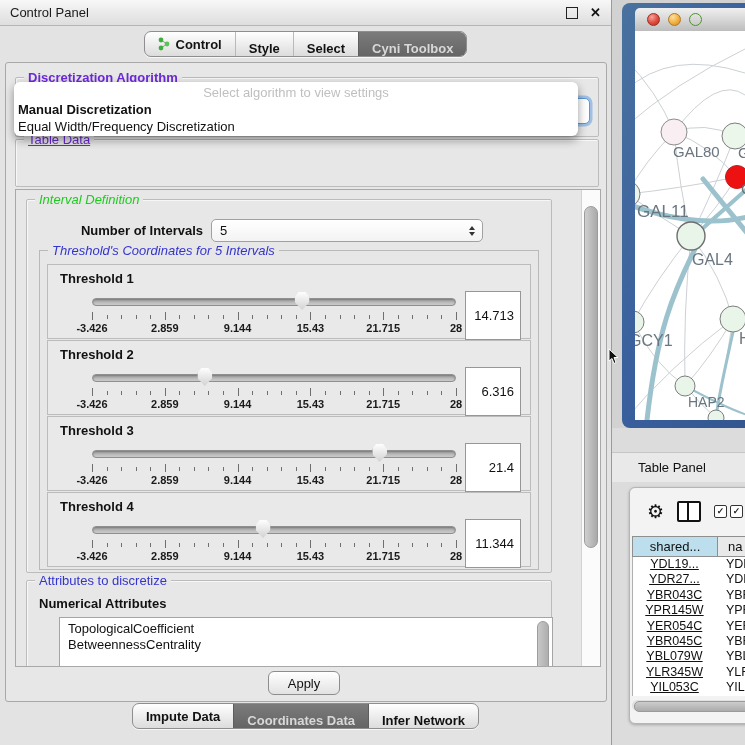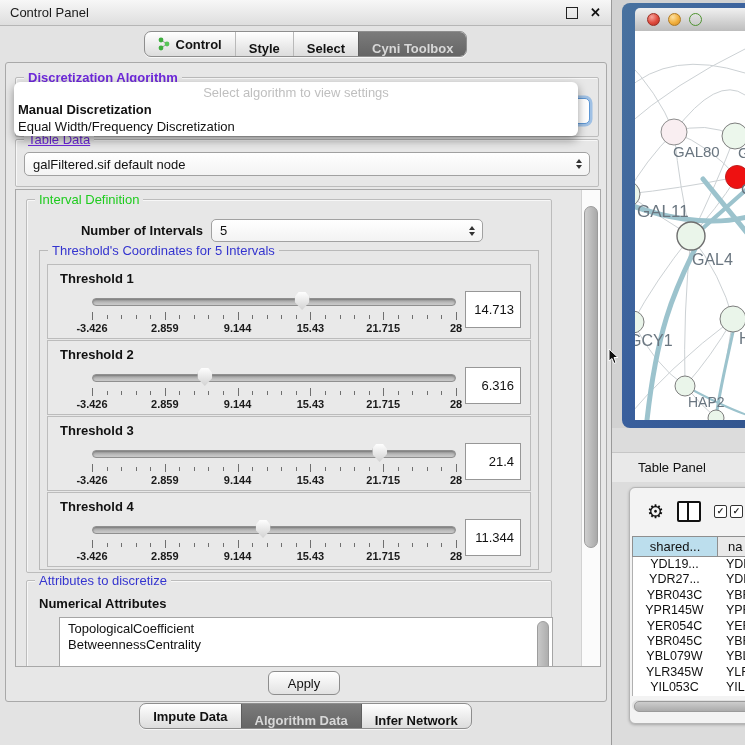--- a/index.html
+++ b/index.html
@@ -43,38 +43,38 @@
   .popup-item.selected{font-weight:bold;}
 
   .tabledata-group{left:9px;top:76px;width:582px;height:46px;}
   .tabledata-combo{position:absolute;left:8px;top:12px;right:8px;height:24px;}
 
   .scrollpane{position:absolute;left:9px;top:126px;width:584px;height:476px;border:1px solid #a8a8a8;background:#e7e7e7;overflow:hidden;}
   .sp-vsb{position:absolute;top:0;bottom:0;right:0;width:18px;background:#fbfbfb;border-left:1px solid #d2d2d2;}
   .sp-vsb-thumb{position:absolute;left:2px;width:12px;top:16px;height:340px;background:linear-gradient(90deg,#cfcfcf,#a9a9a9);border:1px solid #9b9b9b;border-radius:7px;}
 
   .interval-group{left:10px;top:9px;width:524px;height:372px;}
-  .interval-group .group-title{background:#e7e7e7;}
+  .interval-group .group-title{background:#e7e7e7;font-style:italic;}
   .noi-label{position:absolute;left:50px;top:23px;width:126px;text-align:right;font-size:13px;font-weight:bold;color:#111;}
   .noi-combo{position:absolute;left:184px;top:19px;width:272px;height:23px;}
 
   .thresholds-group{position:absolute;left:12px;top:50px;width:498px;height:318px;border:1px solid #b9b9b9;}
   .thresholds-group .group-title{background:#e7e7e7;}
   .th-panels{position:absolute;left:7px;top:13px;right:7px;}
   .threshold-panel{position:relative;height:75px;border:1px solid #bcbcbc;background:#e9e9e9;margin-bottom:1px;box-sizing:border-box;}
   .th-label{position:absolute;left:12px;top:6px;font-size:13px;font-weight:bold;color:#111;}
   .slider{position:absolute;left:44px;top:26px;width:364px;height:46px;}
   .slider-track{position:absolute;left:0;right:0;top:7px;height:6px;border:1px solid #8f8f8f;border-radius:4px;background:linear-gradient(#9f9f9f,#cecece);box-shadow:inset 0 1px 2px rgba(0,0,0,.25);}
   .slider-handle{position:absolute;top:1px;width:15px;height:18px;transform:translateX(-50%);background:linear-gradient(#fefefe,#d2d2d2);clip-path:polygon(0 5px,4px 0,11px 0,15px 5px,15px 10px,7.5px 18px,0 10px);filter:drop-shadow(0 0 1px #777);}
   .ticks{position:absolute;left:0;right:0;top:21px;height:8px;}
   .ticks i{position:absolute;width:1px;background:#6f6f6f;top:3px;height:4px;}
   .ticks i.major{top:0;height:8px;}
   .tick-labels{position:absolute;left:0;right:0;top:31px;height:12px;font-size:11px;font-weight:bold;color:#1a1a1a;}
   .tick-labels span{position:absolute;transform:translateX(-50%);white-space:nowrap;}
-  .value-box{position:absolute;right:9px;top:26px;width:56px;height:37px;background:#fff;border:1px solid #979797;font-size:13px;color:#111;display:flex;align-items:center;justify-content:flex-end;padding-right:6px;box-sizing:border-box;}
+  .value-box{position:absolute;right:9px;top:26px;width:56px;height:49px;background:#fff;border:1px solid #979797;font-size:13px;color:#111;display:flex;align-items:center;justify-content:flex-end;padding-right:6px;box-sizing:border-box;}
 
   .attrs-group{left:10px;top:390px;width:524px;height:96px;}
   .attr-sub{position:absolute;left:12px;top:15px;font-size:13px;font-weight:bold;color:#111;}
   .attr-list{position:absolute;left:32px;top:36px;width:494px;height:60px;background:#fff;border:1px solid #a5a5a5;box-sizing:border-box;overflow:hidden;padding:3px 0 0 8px;}
   .attr-item{font-size:13px;color:#111;height:16px;line-height:16px;}
   .attr-vsb{position:absolute;right:3px;top:3px;width:10px;height:50px;background:linear-gradient(90deg,#c8c8c8,#aeaeae);border:1px solid #9d9d9d;border-radius:6px;}
 
   .apply-btn{position:absolute;left:262px;top:608px;width:70px;height:22px;border:1px solid #8d8d8d;border-radius:6px;background:linear-gradient(#ffffff,#e2e2e2);font-size:13px;color:#111;display:flex;align-items:center;justify-content:center;}
 
   .cp-bottombar{position:absolute;left:0;right:0;top:703px;display:flex;justify-content:center;}
@@ -102,21 +102,21 @@
   .split-ico::after{content:"";position:absolute;left:8px;top:0;bottom:0;width:2px;background:#111;}
   .cb-pair{display:flex;gap:3px;}
   .cb{width:11px;height:11px;border:1.5px solid #333;border-radius:2px;background:#fff;font-size:9px;line-height:11px;text-align:center;color:#222;font-weight:bold;}
   .tp-table{position:absolute;left:2px;top:48px;width:200px;}
   .tp-thead{display:flex;height:21px;}
   .tp-th{box-sizing:border-box;border:1px solid #8f8f8f;font-size:13px;color:#111;line-height:19px;overflow:hidden;white-space:nowrap;}
   .tp-th1{width:86px;background:#bcdeed;text-align:center;}
   .tp-th2{width:110px;background:#e9e9e9;border-left:none;padding-left:10px;}
   .tp-rows{background:#fff;border-left:1px solid #b0b0b0;overflow:hidden;height:139px;}
   .tp-row{display:flex;height:15.4px;font-size:12.5px;color:#111;white-space:nowrap;}
-  .tp-c1{width:86px;text-align:center;overflow:hidden;}
+  .tp-c1{width:86px;text-align:center;overflow:hidden;text-decoration:underline;}
   .tp-c2{width:110px;padding-left:10px;overflow:hidden;}
   .tp-hsb{position:absolute;left:2px;top:212px;width:134px;height:11px;background:#e2e2e2;border-radius:6px;}
   .tp-hsb-thumb{position:absolute;left:2px;top:1px;width:124px;height:9px;background:linear-gradient(#cdcdcd,#ababab);border:1px solid #9a9a9a;border-radius:5px;}
 
   .mouse-cursor{position:absolute;left:608px;top:349px;z-index:50;}
 </style>
 </head>
 <body>
 
 <div class="control-panel">
@@ -155,27 +155,20 @@
 
   <div class="cp-main">
 
     <div class="group algo-group">
       <span class="group-title gt-black">Discretization Algorithm</span>
       <div class="algo-combo"></div>
     </div>
 
     <div class="group tabledata-group">
       <span class="group-title gt-black" style="font-weight:normal;">Table Data</span>
-      <div class="combo tabledata-combo">
-        <span>galFiltered.sif default node</span>
-        <span class="stepper">
-            <i class="up"></i>
-            <i class="down"></i>
-          </span>
-      </div>
     </div>
 
     <div class="scrollpane">
 
       <div class="group interval-group">
         <span class="group-title gt-green">Interval Definition</span>
         <span class="noi-label">Number of Intervals</span>
         <div class="combo noi-combo">
           <span>5</span>
           <span class="stepper">
@@ -393,21 +386,21 @@
 
     <div class="apply-btn">Apply</div>
   </div>
 
   <div class="cp-bottombar">
     <div class="seg-group">
       <div class="seg">
           <span>Impute Data</span>
         </div>
       <div class="seg selected">
-          <span>Algorithm Data</span>
+          <span>Coordinates Data</span>
         </div>
       <div class="seg">
           <span>Infer Network</span>
         </div>
     </div>
   </div>
 
   <div class="algo-popup">
     <div class="popup-prompt">Select algorithm to view settings</div>
     <div class="popup-item selected">Manual Discretization</div>

